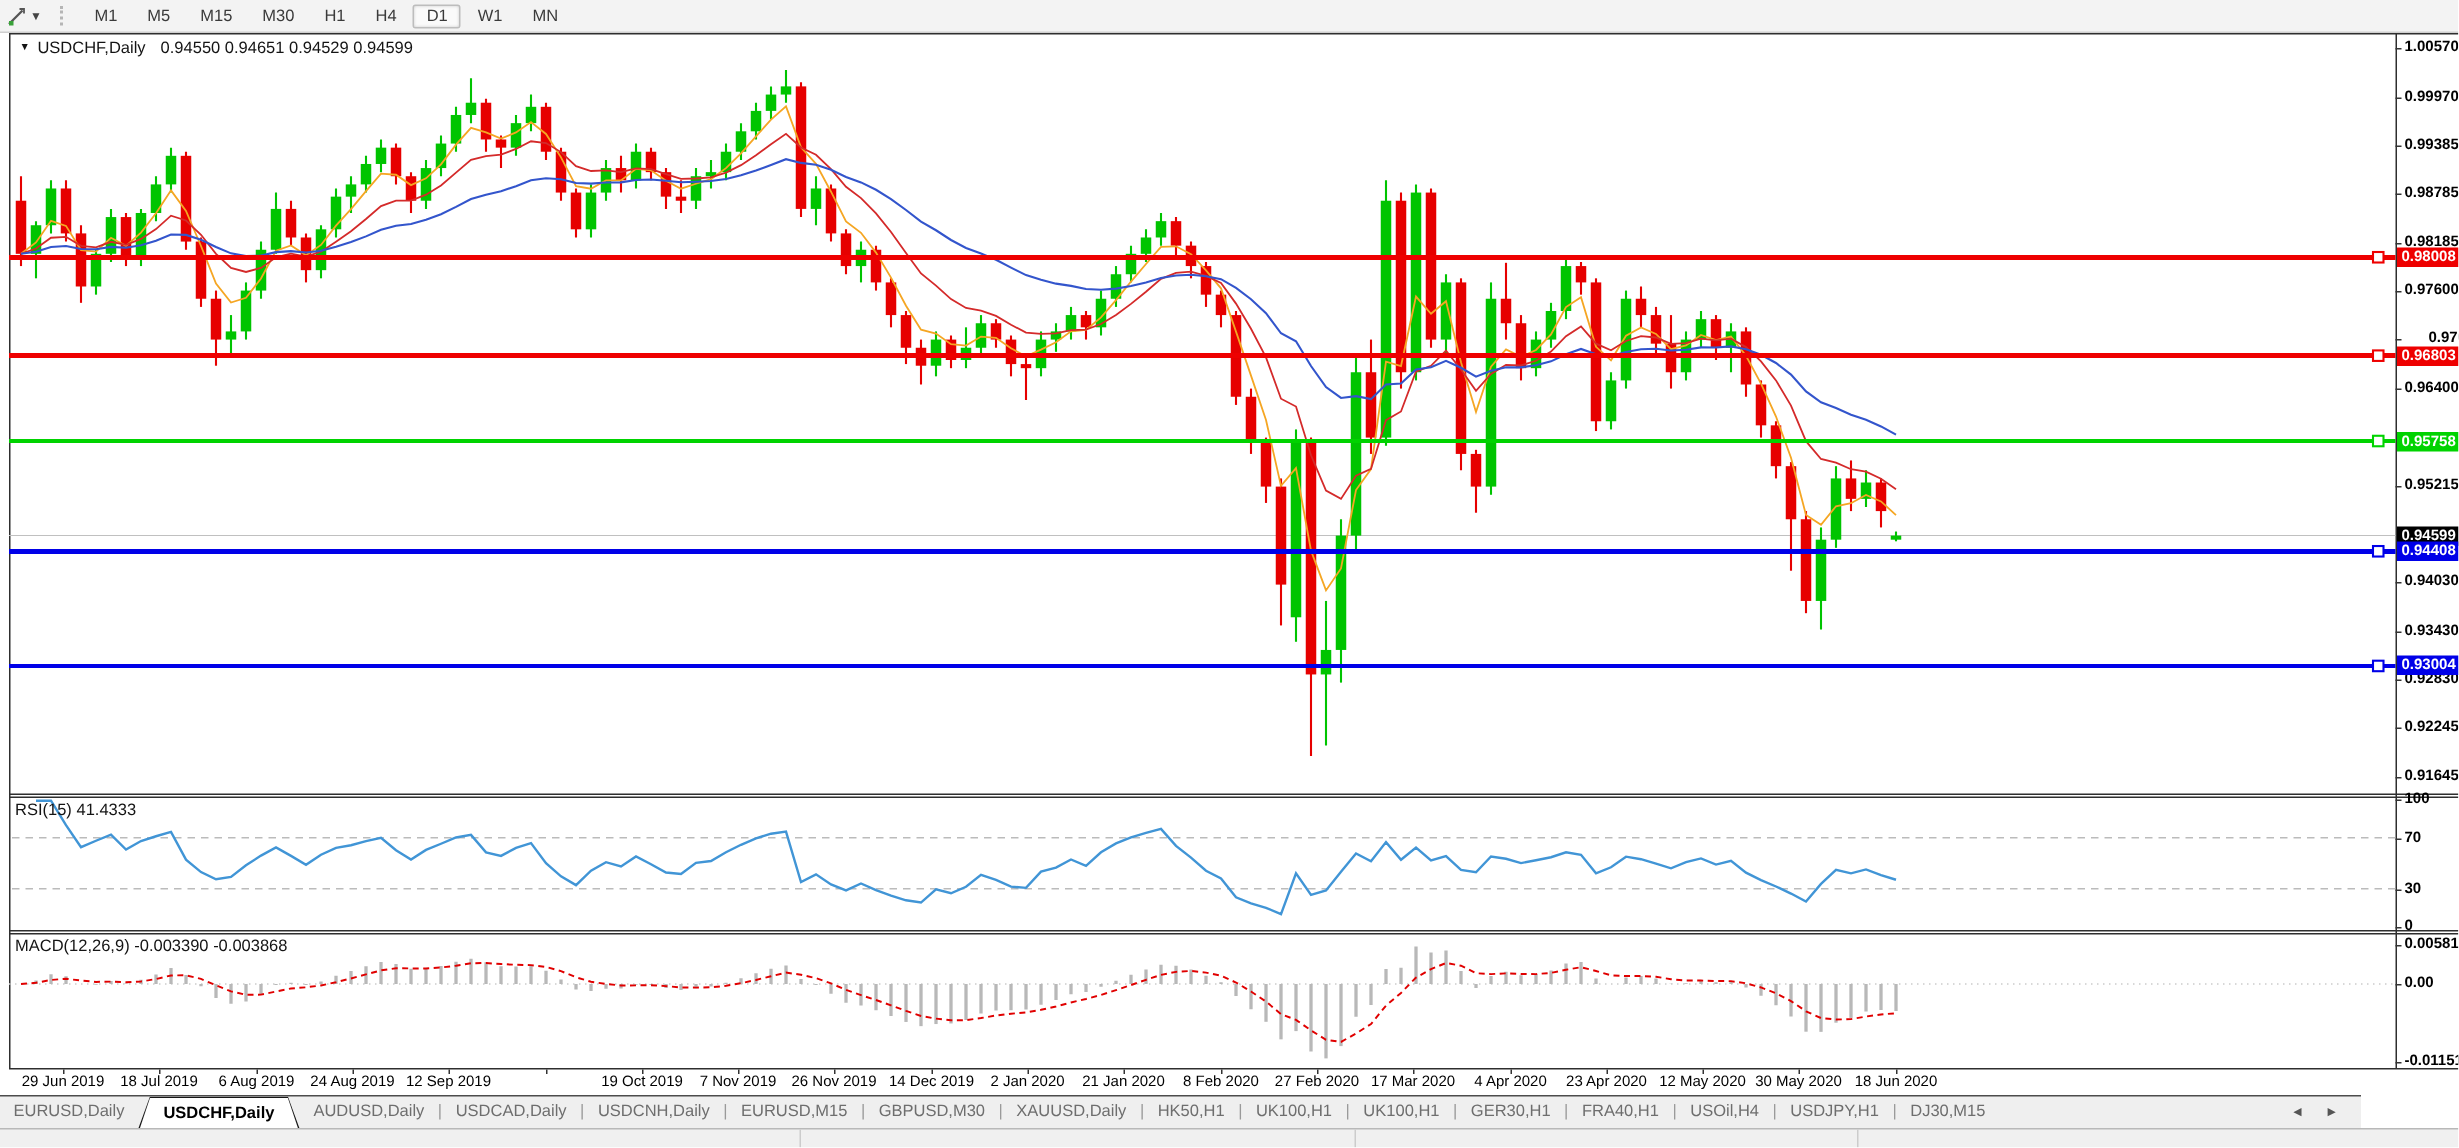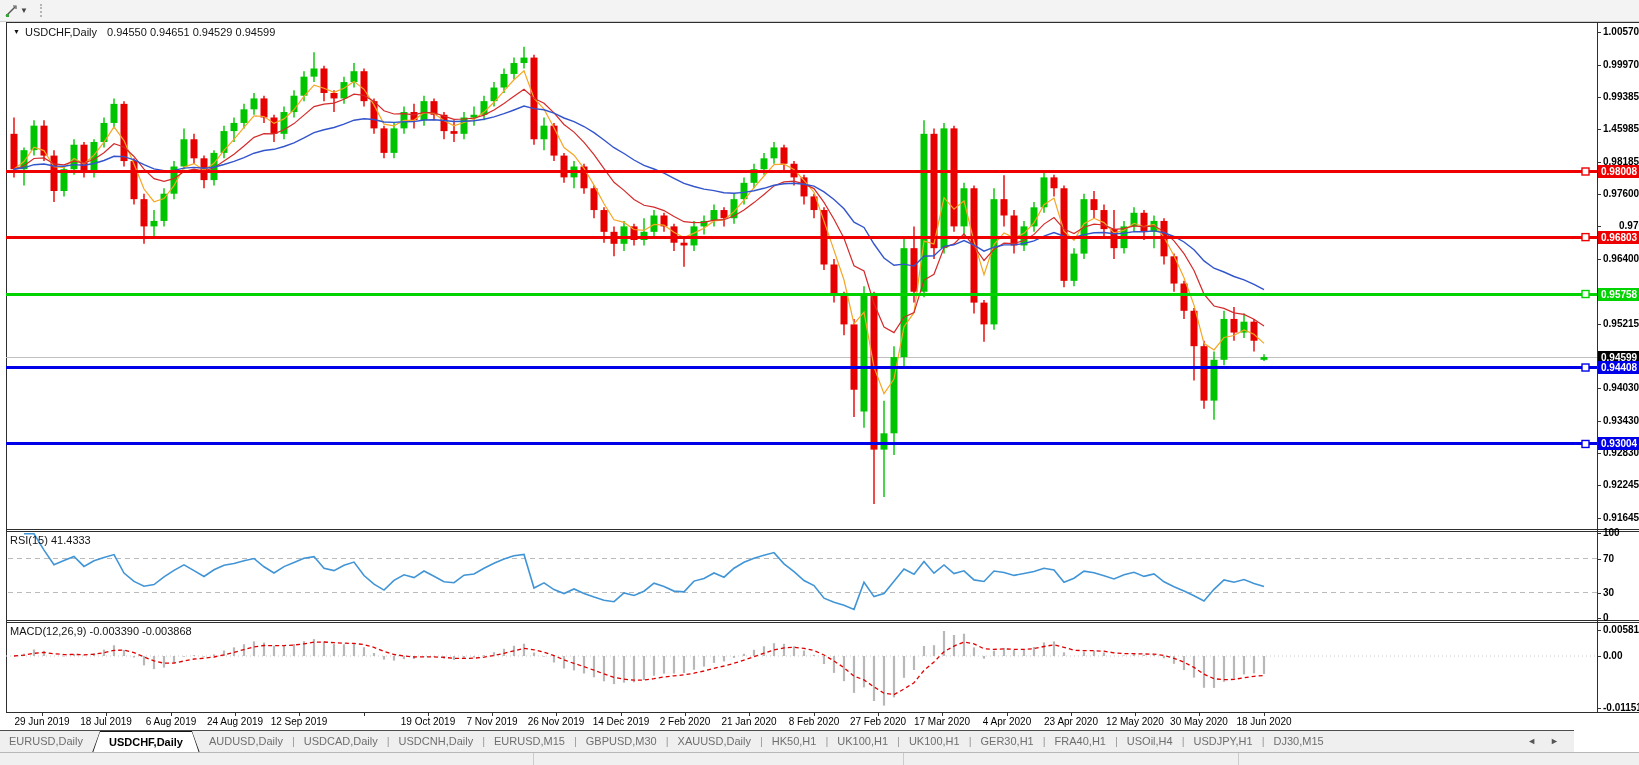--- a/index.html
+++ b/index.html
@@ -55,20 +55,31 @@
   <div class="toolbar">
     <div class="tool-icon">
       <svg width="14" height="14" style="position:static">
         <path d="M2 12 L11 3" stroke="#555" stroke-width="1.5" fill="none"></path>
         <path d="M9 2 L12 2 L12 5" stroke="#555" stroke-width="1.2" fill="none"></path>
         <rect x="2" y="10" width="3" height="3" fill="#3aa13a"></rect>
       </svg>
     </div>
     <div class="caret">▼</div>
     <div class="grip"></div>
+    <div id="tf-buttons" style="display:flex;">
+        <span class="tf-btn">M1</span>
+        <span class="tf-btn">M5</span>
+        <span class="tf-btn">M15</span>
+        <span class="tf-btn">M30</span>
+        <span class="tf-btn">H1</span>
+        <span class="tf-btn">H4</span>
+        <span class="tf-btn active">D1</span>
+        <span class="tf-btn">W1</span>
+        <span class="tf-btn">MN</span>
+      </div>
   </div>
 
   <div class="hline-frame" style="top:22px"></div>
   <div class="hline-frame" style="top:529px"></div>
   <div class="hline-frame" style="top:531px"></div>
   <div class="hline-frame" style="top:620px"></div>
   <div class="hline-frame" style="top:622px"></div>
   <div class="hline-frame" style="top:712px"></div>
   <div class="vline-frame" style="left:6px;top:22px;height:690px"></div>
   <div class="vline-frame" style="left:1597px;top:22px;height:690px"></div>
@@ -488,21 +499,21 @@
   </div>
 
   <div id="axis-labels">
       <div class="axis-tick" style="top: 32px;"></div>
       <div class="axis-label" style="top: 26px;">1.00570</div>
       <div class="axis-tick" style="top: 65px;"></div>
       <div class="axis-label" style="top: 59px;">0.99970</div>
       <div class="axis-tick" style="top: 97px;"></div>
       <div class="axis-label" style="top: 91px;">0.99385</div>
       <div class="axis-tick" style="top: 129px;"></div>
-      <div class="axis-label" style="top: 123px;">1.45985</div>
+      <div class="axis-label" style="top: 123px;">0.98785</div>
       <div class="axis-tick" style="top: 162px;"></div>
       <div class="axis-label" style="top: 156px;">0.98185</div>
       <div class="axis-tick" style="top: 194px;"></div>
       <div class="axis-label" style="top: 188px;">0.97600</div>
       <div class="axis-tick" style="top: 226px;"></div>
       <div class="axis-label" style="top: 220px; margin-left: 16px;">0.97000</div>
       <div class="axis-tick" style="top: 259px;"></div>
       <div class="axis-label" style="top: 253px;">0.96400</div>
       <div class="axis-tick" style="top: 324px;"></div>
       <div class="axis-label" style="top: 318px;">0.95215</div>
@@ -554,21 +565,21 @@
       <div class="date-label" style="left: 364px; margin-top: 14px;">1 Oct 2019</div>
       <div class="date-tick" style="left: 428px;"></div>
       <div class="date-label" style="left: 428px;">19 Oct 2019</div>
       <div class="date-tick" style="left: 492px;"></div>
       <div class="date-label" style="left: 492px;">7 Nov 2019</div>
       <div class="date-tick" style="left: 556px;"></div>
       <div class="date-label" style="left: 556px;">26 Nov 2019</div>
       <div class="date-tick" style="left: 621px;"></div>
       <div class="date-label" style="left: 621px;">14 Dec 2019</div>
       <div class="date-tick" style="left: 685px;"></div>
-      <div class="date-label" style="left: 685px;">2 Feb 2020</div>
+      <div class="date-label" style="left: 685px;">2 Jan 2020</div>
       <div class="date-tick" style="left: 749px;"></div>
       <div class="date-label" style="left: 749px;">21 Jan 2020</div>
       <div class="date-tick" style="left: 814px;"></div>
       <div class="date-label" style="left: 814px;">8 Feb 2020</div>
       <div class="date-tick" style="left: 878px;"></div>
       <div class="date-label" style="left: 878px;">27 Feb 2020</div>
       <div class="date-tick" style="left: 942px;"></div>
       <div class="date-label" style="left: 942px;">17 Mar 2020</div>
       <div class="date-tick" style="left: 1007px;"></div>
       <div class="date-label" style="left: 1007px;">4 Apr 2020</div>

